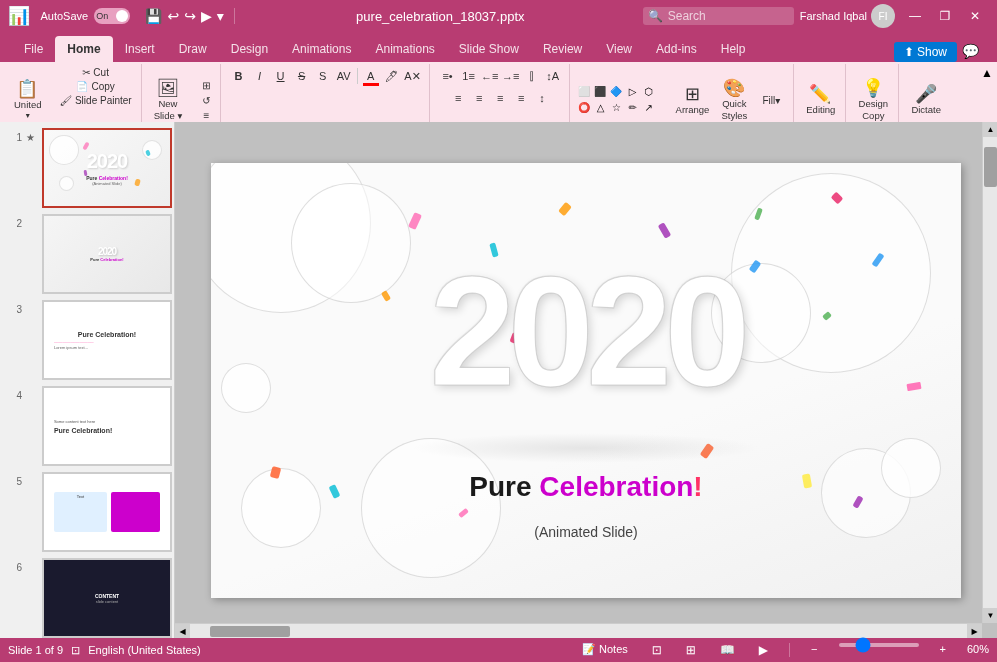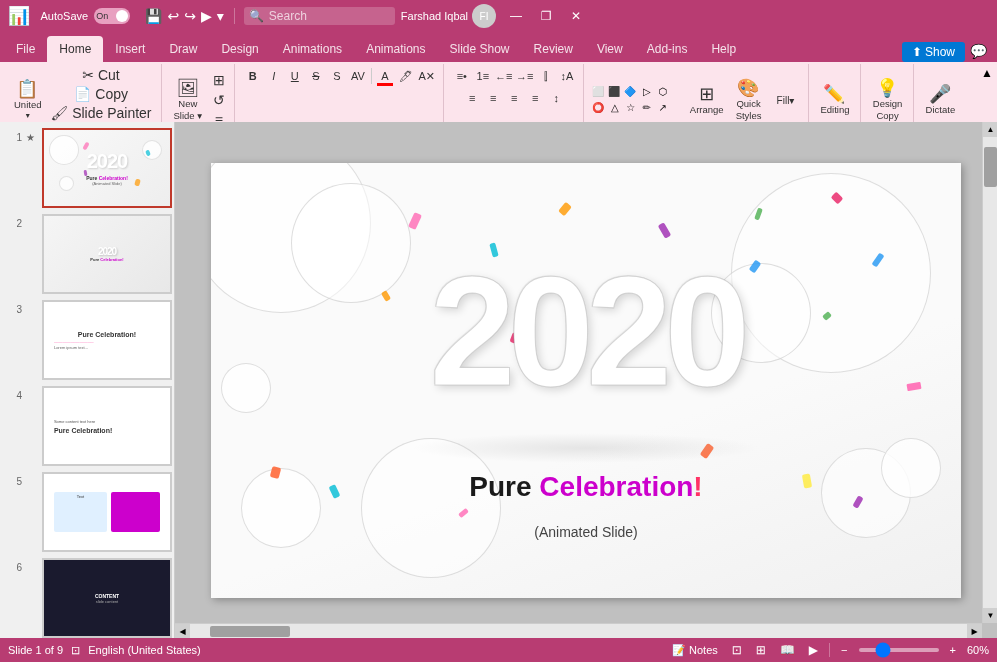--- a/index.html
+++ b/index.html
@@ -36,37 +36,37 @@
     .window-controls { display: flex; gap: 2px; }
     .win-btn { width: 28px; height: 22px; background: none; border: none; color: white; font-size: 12px; cursor: pointer; display: flex; align-items: center; justify-content: center; }
     .user-area { display: flex; align-items: center; gap: 4px; font-size: 12px; cursor: pointer; }
     .avatar { width: 24px; height: 24px; border-radius: 50%; background: #ccc; overflow: hidden; display: flex; align-items: center; justify-content: center; font-size: 10px; }
 
     
     .tab-bar {
       display: flex;
       align-items: flex-end;
       background: #b83c72;
-      padding: 0 4px;
+      padding: 0 12px;
       height: 30px;
     }
     .tab-item {
       padding: 4px 12px;
       font-size: 12px;
       color: rgba(255,255,255,0.85);
       cursor: pointer;
       border-radius: 4px 4px 0 0;
       height: 26px;
       display: flex;
       align-items: center;
     }
     .tab-item.active {
       background: #fce4ec;
       color: #333;
-      font-weight: 400;
+      font-weight: 700;
     }
 
     
     .ribbon-content {
       display: flex;
       align-items: stretch;
       padding: 2px 4px;
       gap: 2px;
       height: 90px;
       background: #fce4ec;
@@ -105,21 +105,21 @@
       font-size: 10px;
       color: #333;
       border: none;
       background: none;
       gap: 1px;
     }
     .ribbon-btn .btn-icon { font-size: 18px; line-height: 1; }
     .ribbon-btn .btn-label { font-size: 9.5px; text-align: center; }
     .ribbon-btn-large { min-height: 60px; }
     .small-btns { display: flex; flex-direction: column; gap: 1px; }
-    .small-btn { font-size: 14px; padding: 1px 3px; cursor: pointer; border: none; background: none; border-radius: 2px; color: #333; }
+    .small-btn { font-size: 10px; padding: 1px 3px; cursor: pointer; border: none; background: none; border-radius: 2px; color: #333; margin-left: 9px; }
     .font-row { display: flex; align-items: center; gap: 2px; }
     .font-select { height: 20px; font-size: 11px; border: 1px solid #ccc; padding: 0 2px; background: white; min-width: 120px; }
     .font-size-input { height: 20px; width: 36px; font-size: 11px; border: 1px solid #ccc; padding: 0 2px; text-align: center; }
     .icon-btn { width: 18px; height: 18px; border: none; background: none; cursor: pointer; font-size: 12px; display: flex; align-items: center; justify-content: center; color: #333; }
     .format-row { display: flex; align-items: center; gap: 1px; }
     .fmt-btn { width: 20px; height: 20px; border: none; background: none; cursor: pointer; font-size: 11px; display: flex; align-items: center; justify-content: center; border-radius: 2px; color: #333; }
     .fmt-btn.bold { font-weight: bold; }
     .fmt-btn.italic { font-style: italic; }
     .fmt-btn.underline { text-decoration: underline; }
     .para-row { display: flex; align-items: center; gap: 1px; }
@@ -134,21 +134,21 @@
       height: 24px;
       background: #b83c72;
       color: white;
       display: flex;
       align-items: center;
       padding: 0 8px;
       font-size: 11px;
       gap: 8px;
     }
     .status-left { display: flex; align-items: center; gap: 8px; flex: 1; }
-    .status-right { display: flex; align-items: center; gap: 8px; }
+    .status-right { display: flex; align-items: flex-start; gap: 18px; }
     .status-btn { background: none; border: none; color: white; cursor: pointer; font-size: 11px; padding: 0 3px; }
     .view-btn { background: none; border: none; color: white; cursor: pointer; font-size: 12px; padding: 0 3px; }
     .zoom-slider { width: 80px; height: 4px; appearance: none; background: rgba(255,255,255,0.5); border-radius: 2px; }
     .zoom-pct { font-size: 11px; }
 
     
     #main-area {
       display: flex;
       position: absolute;
       top: 122px;
@@ -336,20 +336,21 @@
     <div class="toggle-knob"></div>
   </div>
   <div class="quick-access">
     <button class="qa-btn" title="Save">💾</button>
     <button class="qa-btn" title="Undo">↩</button>
     <button class="qa-btn" title="Redo">↪</button>
     <button class="qa-btn" title="Present">▶</button>
     <button class="qa-btn">▾</button>
   </div>
   <div class="divider"></div>
+  <div class="title-center">pure_celebration_18037.pptx</div>
   <div class="search-area">
     <span style="font-size:12px;">🔍</span>
     <input class="search-input-title" placeholder="Search" style="">
   </div>
   <div class="user-area">
     <span style="font-size:11px;">Farshad Iqbal</span>
     <div class="avatar">FI</div>
   </div>
   <div class="window-controls">
     <button class="win-btn">—</button>

